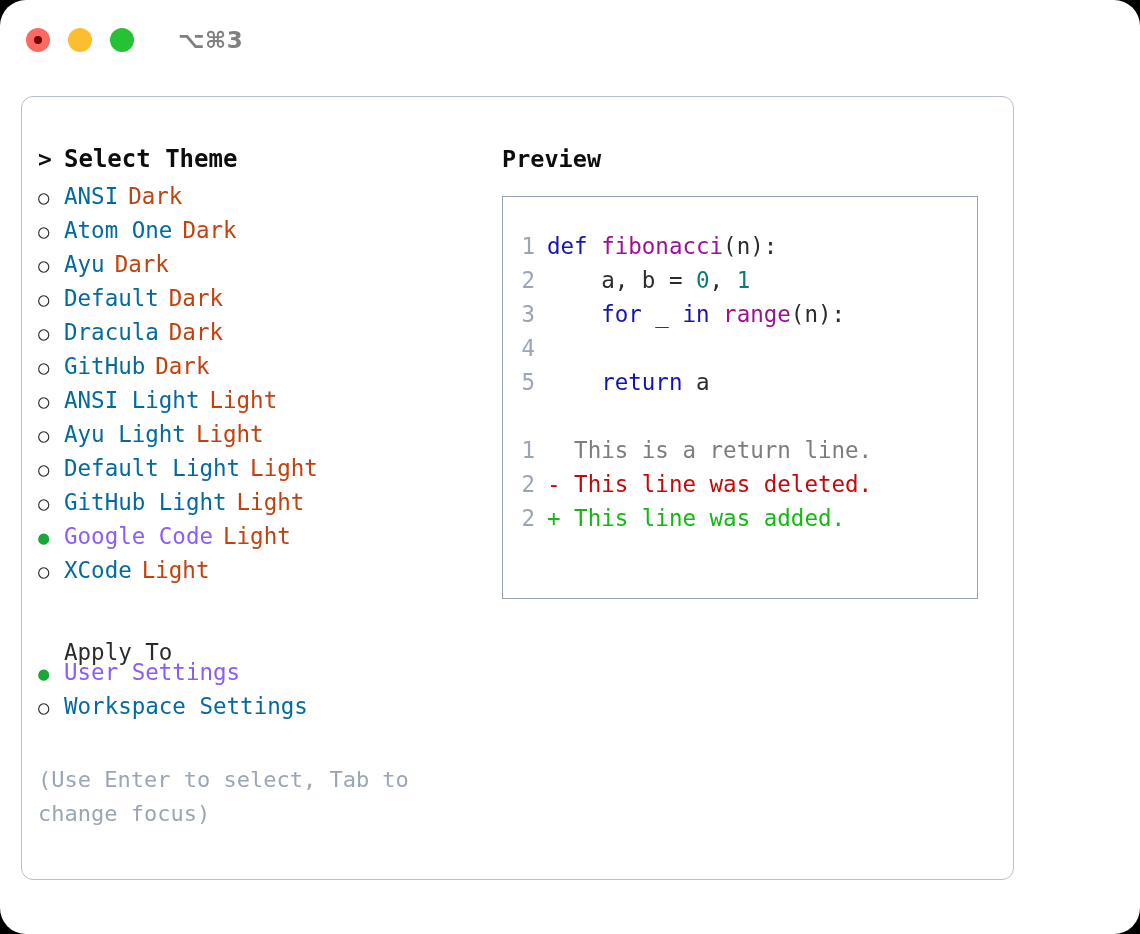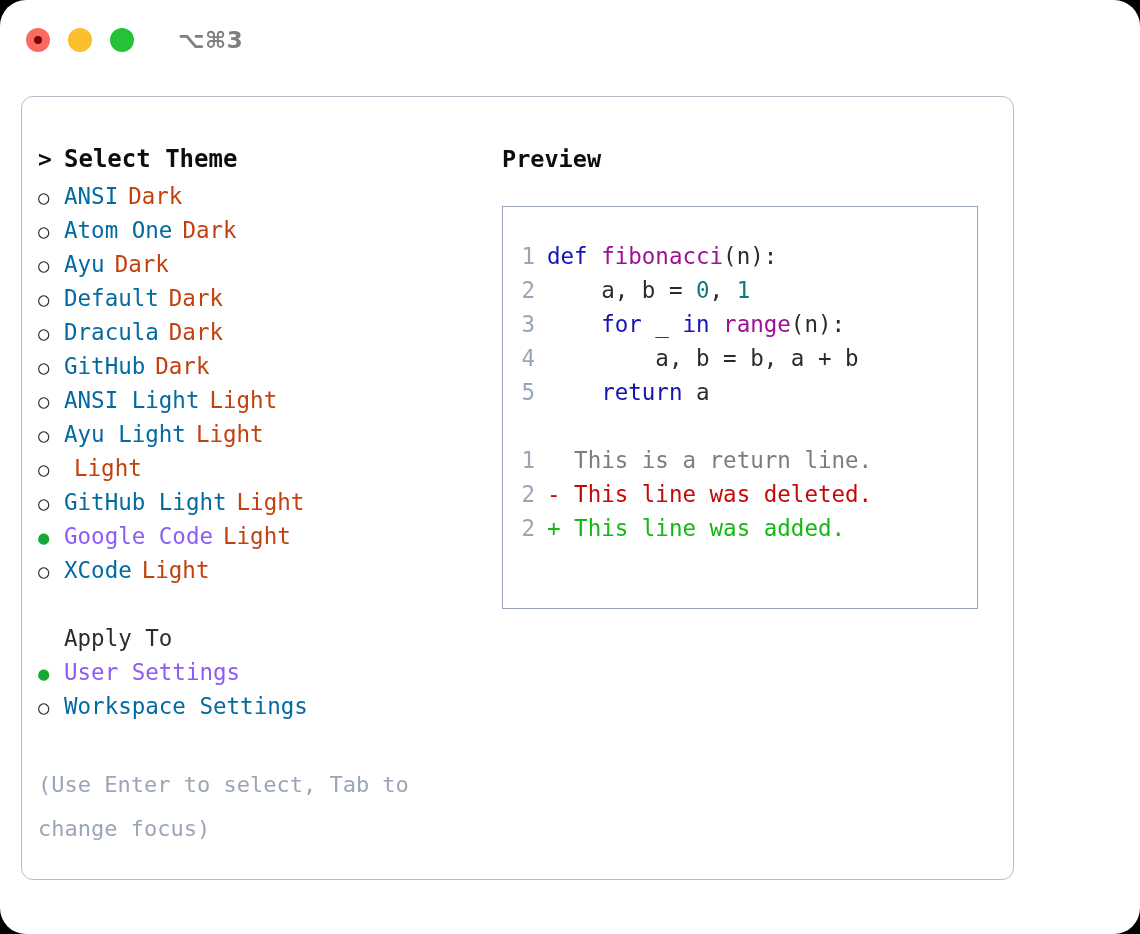--- a/index.html
+++ b/index.html
@@ -110,44 +110,45 @@
   .label.selected { color: #8b5cf6; }
 
   .tag {
     color: #c2410c;
     margin-left: 10px;
   }
 
   .subheading {
     font-size: 22.5px;
     color: #2b2b2b;
+    margin-top: 14px;
   }
 
   #apply-block { margin-top: 34px; }
 
   #hint {
     margin-top: 36px;
     font-size: 22px;
-    line-height: 44px;
+    line-height: 34px;
     color: #9aa6b6;
     width: 410px;
   }
 
   
   #right-col {
     position: absolute;
     left: 480px; top: 48px;
     width: 490px;
   }
 
   #preview-title {
     font-size: 23.5px;
     font-weight: 700;
     color: #0d0d0d;
-    margin-bottom: 33px;
+    margin-bottom: 23px;
   }
 
   #preview-box {
     width: 476px;
     height: 403px;
     border: 1.6px solid #97a3b4;
     background: #ffffff;
     padding: 36px 0 0 0;
   }
 
@@ -208,21 +209,21 @@
 
       <div id="theme-list">
           <div class="row"><span class="marker hollow">○</span><span class="label">ANSI</span><span class="tag">Dark</span></div>
           <div class="row"><span class="marker hollow">○</span><span class="label">Atom One</span><span class="tag">Dark</span></div>
           <div class="row"><span class="marker hollow">○</span><span class="label">Ayu</span><span class="tag">Dark</span></div>
           <div class="row"><span class="marker hollow">○</span><span class="label">Default</span><span class="tag">Dark</span></div>
           <div class="row"><span class="marker hollow">○</span><span class="label">Dracula</span><span class="tag">Dark</span></div>
           <div class="row"><span class="marker hollow">○</span><span class="label">GitHub</span><span class="tag">Dark</span></div>
           <div class="row"><span class="marker hollow">○</span><span class="label">ANSI Light</span><span class="tag">Light</span></div>
           <div class="row"><span class="marker hollow">○</span><span class="label">Ayu Light</span><span class="tag">Light</span></div>
-          <div class="row"><span class="marker hollow">○</span><span class="tag">Light</span></div>
+          <div class="row"><span class="marker hollow">○</span><span class="label">Default Light</span><span class="tag">Light</span></div>
           <div class="row"><span class="marker hollow">○</span><span class="label">GitHub Light</span><span class="tag">Light</span></div>
           <div class="row"><span class="marker sel-dot">●</span><span class="label selected">Google Code</span><span class="tag">Light</span></div>
           <div class="row"><span class="marker hollow">○</span><span class="label">XCode</span><span class="tag">Light</span></div>
         </div>
 
       <div id="apply-block">
         <div class="row">
           <span class="marker blank">○</span>
           <span class="subheading">Apply To</span>
         </div>
@@ -236,21 +237,21 @@
     </div>
 
     <div id="right-col">
       <div id="preview-title">Preview</div>
 
       <div id="preview-box">
         <div id="code-block">
             <div class="code-line"><span class="lineno">1</span><span class="code-text"><span class="kw">def </span><span class="fn">fibonacci</span><span class="plain">(n):</span></span></div>
             <div class="code-line"><span class="lineno">2</span><span class="code-text"><span class="plain">    a, b = </span><span class="num">0</span><span class="plain">, </span><span class="num">1</span></span></div>
             <div class="code-line"><span class="lineno">3</span><span class="code-text"><span class="plain">    </span><span class="kw">for</span><span class="plain"> _ </span><span class="kw">in</span><span class="plain"> </span><span class="fn">range</span><span class="plain">(n):</span></span></div>
-            <div class="code-line"><span class="lineno">4</span><span class="code-text"><span class="plain">        a, b = b, a + b</span></span></div>
+            <div class="code-line"><span class="lineno">4</span></div>
             <div class="code-line"><span class="lineno">5</span><span class="code-text"><span class="plain">    </span><span class="kw">return</span><span class="plain"> a</span></span></div>
           </div>
         <div class="spacer-line"></div>
         <div id="diff-block">
             <div class="code-line"><span class="lineno">1</span><span class="diff-ctx"> </span><span class="diff-ctx"> This is a return line.</span></div>
             <div class="code-line"><span class="lineno">2</span><span class="diff-del">-</span><span class="diff-del"> This line was deleted.</span></div>
             <div class="code-line"><span class="lineno">2</span><span class="diff-add">+</span><span class="diff-add"> This line was added.</span></div>
           </div>
       </div>
     </div>

